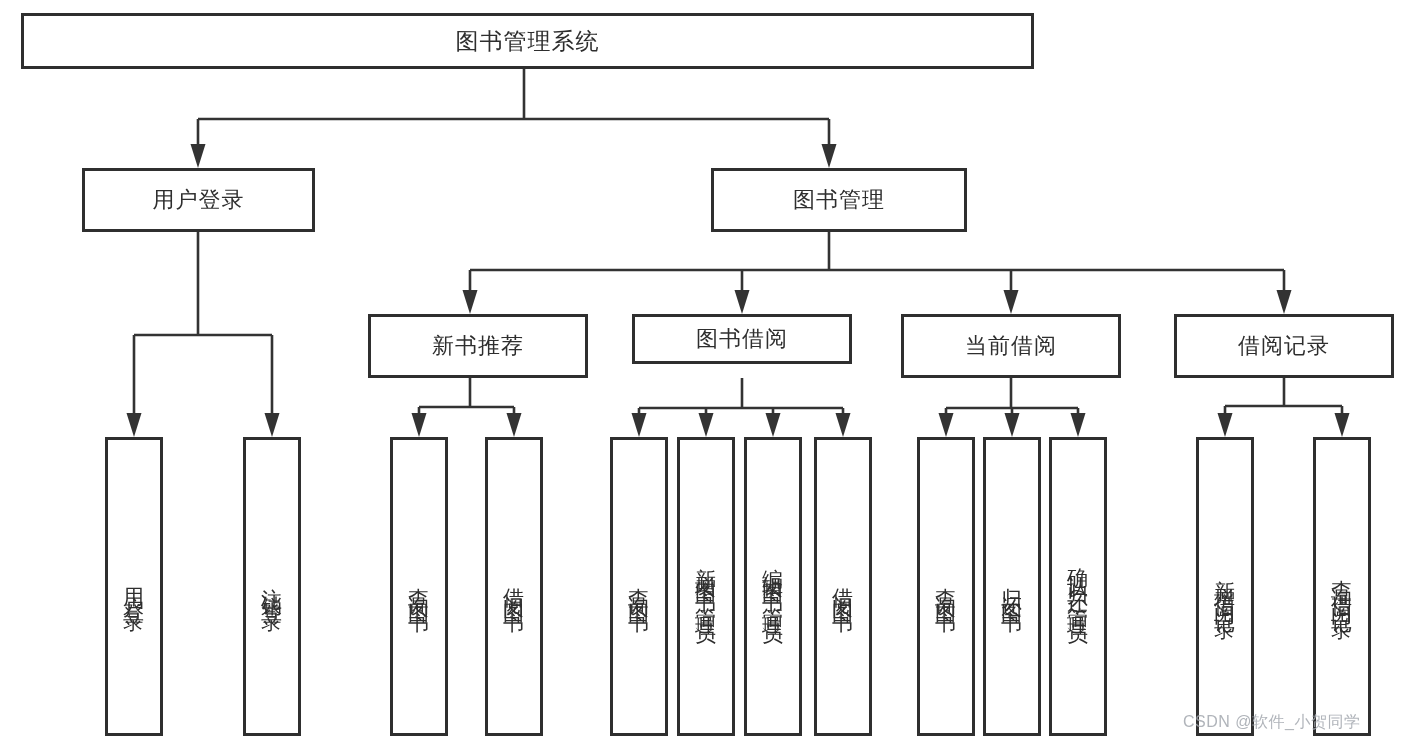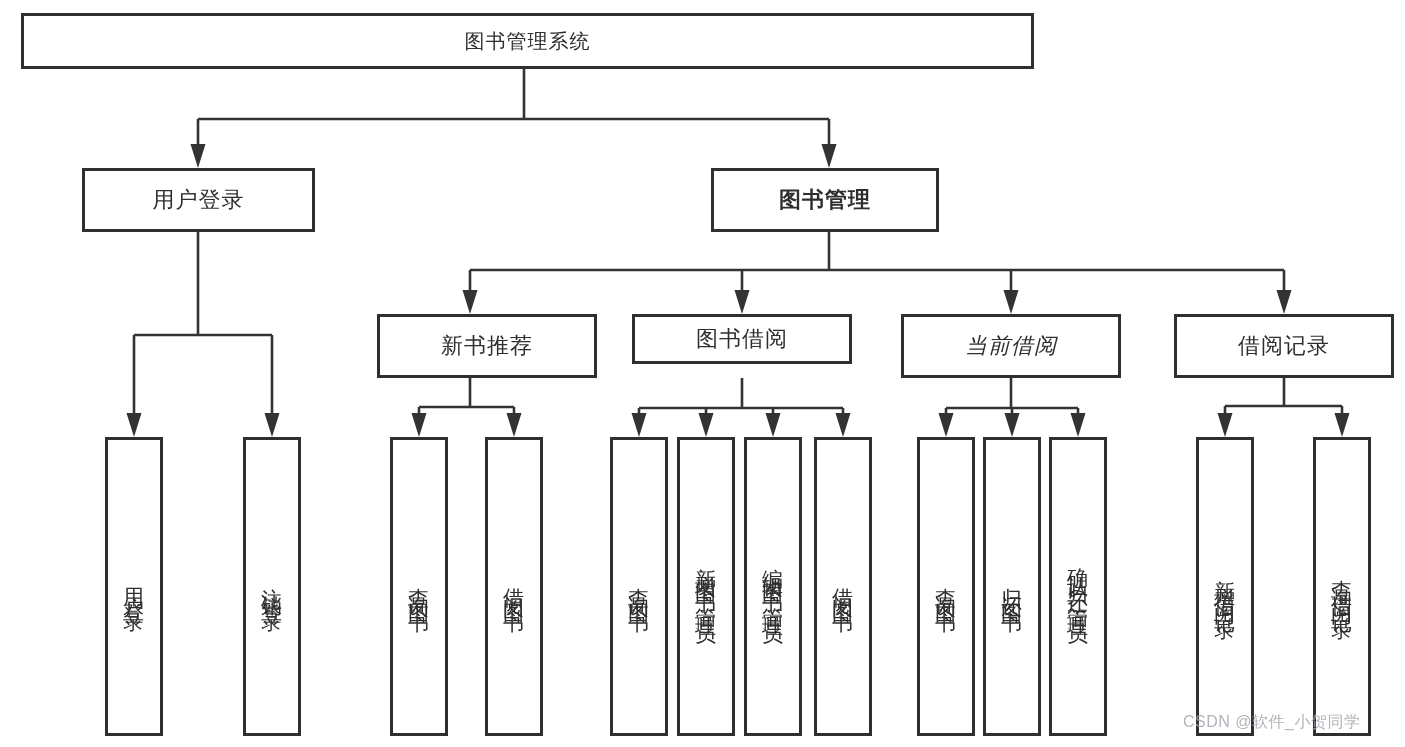--- a/index.html
+++ b/index.html
@@ -13,26 +13,26 @@
   svg.connectors path{stroke:#333333;stroke-width:2.6;fill:none;}
   svg.connectors polygon{fill:#333333;stroke:none;}
 
   .node{
     position:absolute;box-sizing:border-box;background:#ffffff;
     border:3px solid #2f2f2f;
     display:flex;align-items:center;justify-content:center;
     font-size:22px;letter-spacing:1px;color:#2e2e2e;
     white-space:nowrap;
   }
-  #root{left:21px;top:13px;width:1013px;height:56px;font-size:20px;}
+  #root{left:21px;top:13px;width:1013px;height:56px;font-size:23px;}
   #l2-0{left:82px;top:168px;width:233px;height:64px;}
-  #l2-1{left:711px;top:168px;width:228px;height:64px;font-weight:bold;}
-  #l3-0{left:377px;top:314px;width:220px;height:64px;}
+  #l2-1{left:711px;top:168px;width:256px;height:64px;}
+  #l3-0{left:368px;top:314px;width:220px;height:64px;}
   #l3-1{left:632px;top:314px;width:220px;height:50px;}
-  #l3-2{left:901px;top:314px;width:220px;height:64px;font-style:italic;}
+  #l3-2{left:901px;top:314px;width:220px;height:64px;}
   #l3-3{left:1174px;top:314px;width:220px;height:64px;}
 
   .leaf{
     top:437px;width:58px;height:299px;
     writing-mode:vertical-rl;
     font-size:21px;letter-spacing:8px;line-height:1;
     white-space:normal;
   }
   #lf-0{left:105px;}  #lf-1{left:243px;}
   #lf-2{left:390px;}  #lf-3{left:485px;}

